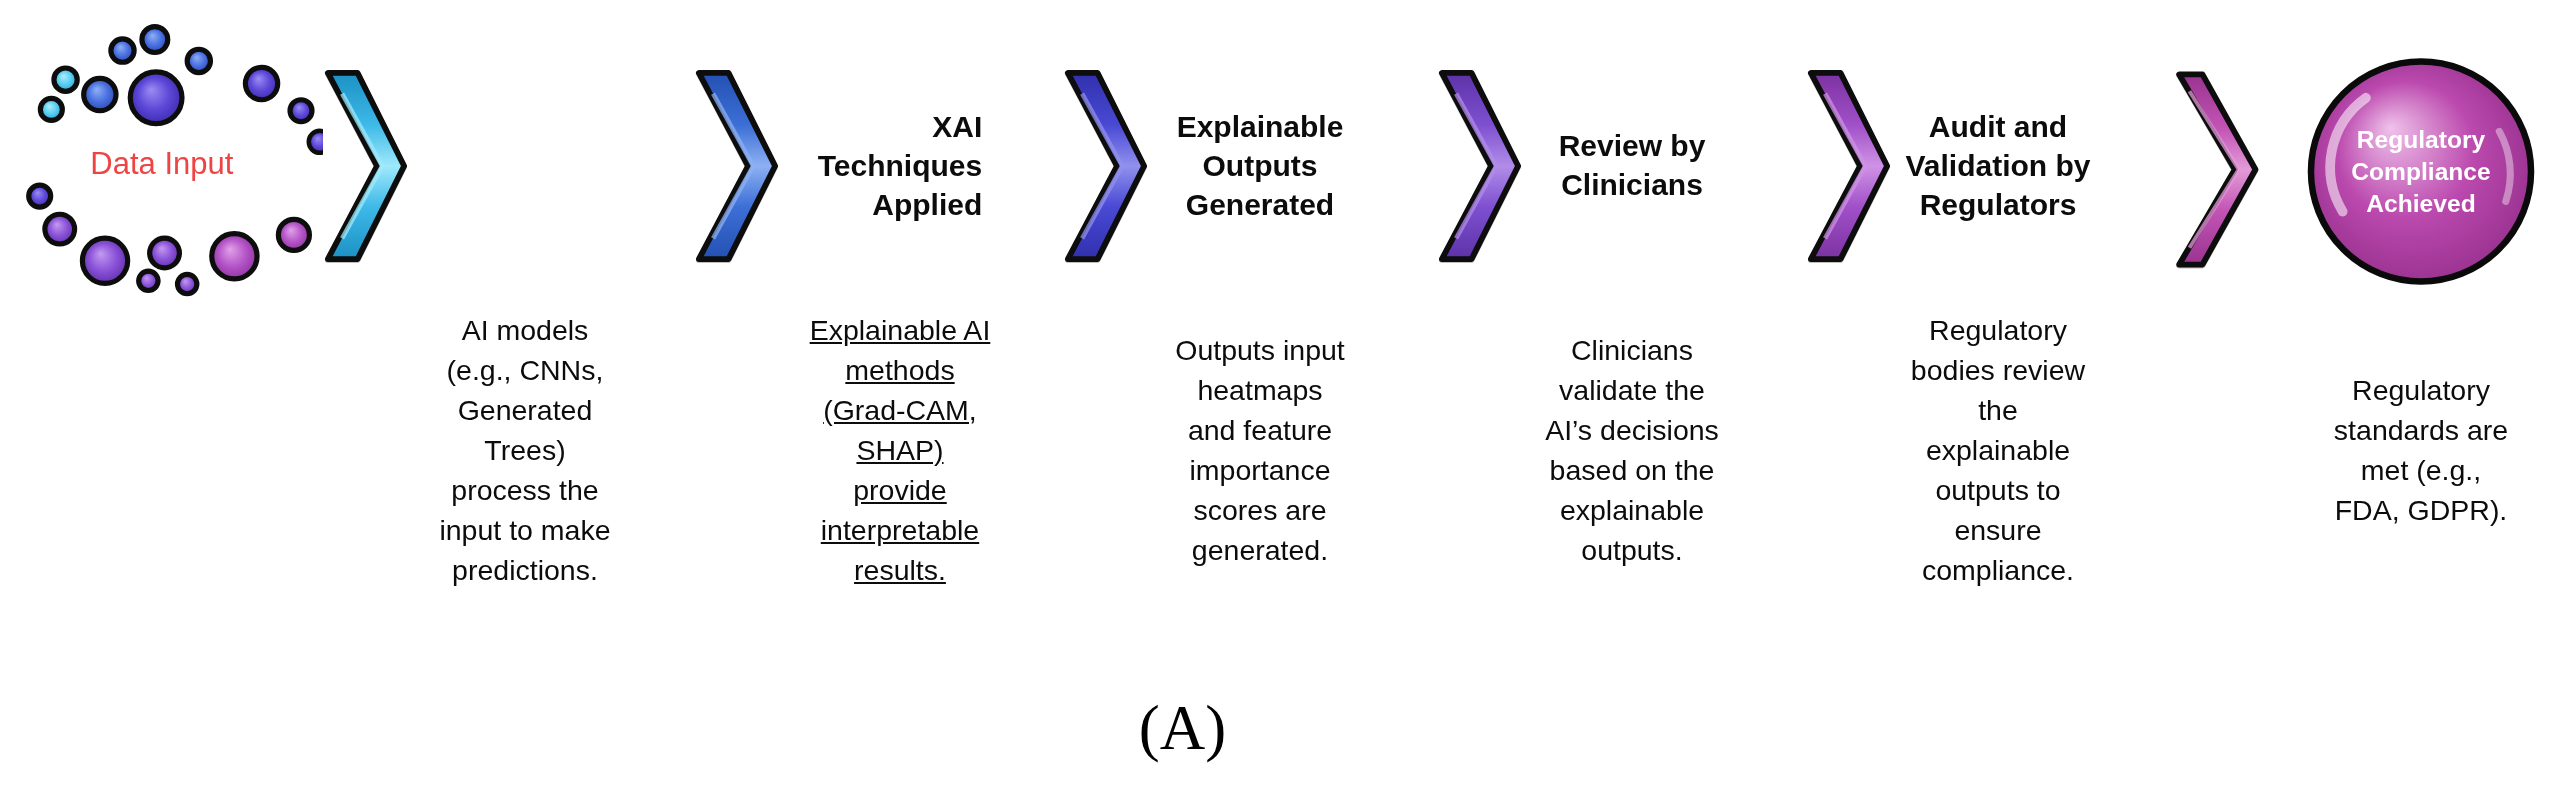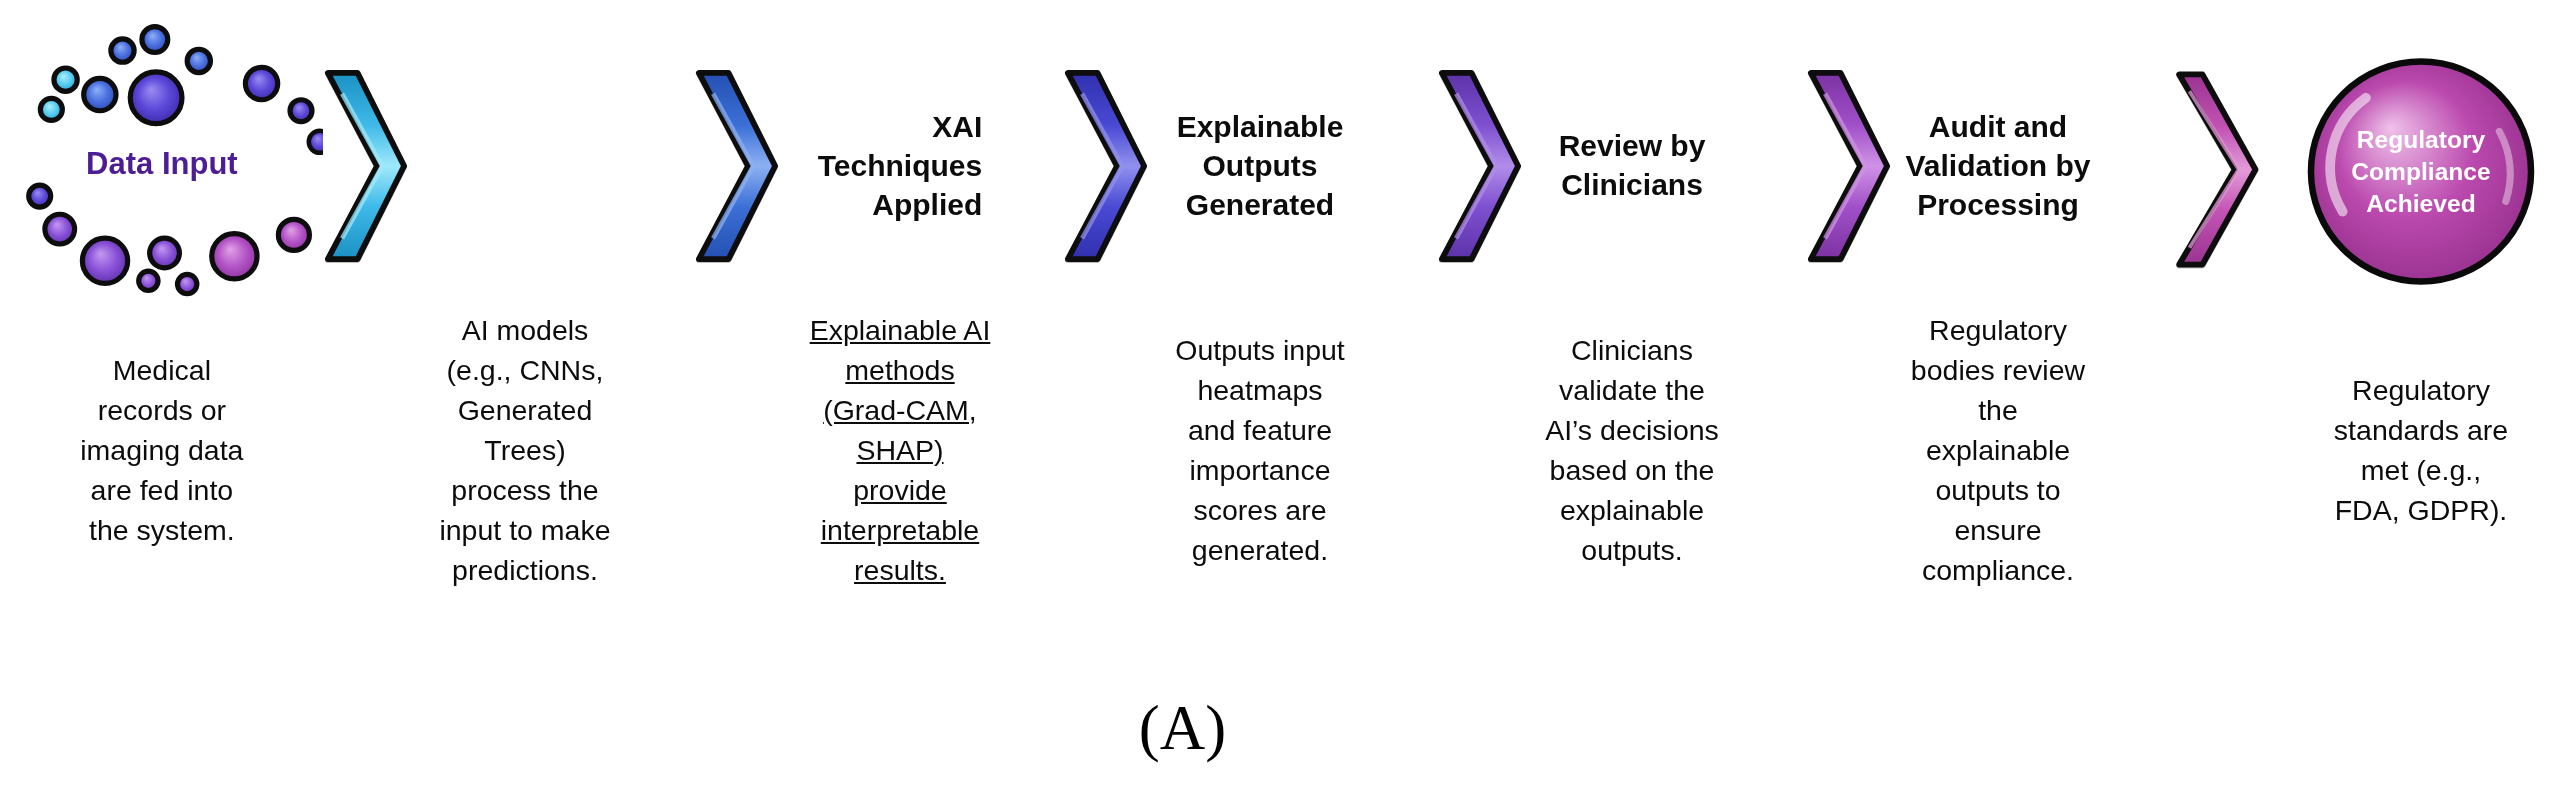--- a/index.html
+++ b/index.html
@@ -3,22 +3,22 @@
 <meta charset="utf-8">
 <style>
   html,body { margin:0; padding:0; background:#ffffff; }
   .canvas {
     position:relative; width:2576px; height:794px; background:#ffffff;
     font-family:"Liberation Sans", sans-serif; color:#0c0c0c; overflow:hidden;
   }
   .abs { position:absolute; }
   .cluster-label {
     position:absolute; left:19.4px; top:146px; width:285px;
-    text-align:center; font-size:31px; font-weight:700; line-height:36px;
-    white-space:pre-line; color:#4c1d95;
+    text-align:center; font-size:31px; font-weight:400; line-height:36px;
+    white-space:pre-line; color:#ef4444;
   }
   .step-title {
     position:absolute; top:68px; height:194px;
     display:flex; align-items:center; justify-content:center;
     text-align:center; font-size:30px; font-weight:700; line-height:39px;
     white-space:pre-line; color:#0c0c0c;
   }
   .step-desc {
     position:absolute; top:304px; height:291px;
     display:flex; align-items:center; justify-content:center;
@@ -86,25 +86,20 @@
       <circle cx="63" cy="343" r="23" fill="url(#bg-purple)"></circle>
       <circle cx="133" cy="392" r="35" fill="url(#bg-purple)"></circle>
       <circle cx="225" cy="380" r="23" fill="url(#bg-purple)"></circle>
       <circle cx="200" cy="423" r="15" fill="url(#bg-purple)"></circle>
       <circle cx="260" cy="428" r="15" fill="url(#bg-purple)"></circle>
       <circle cx="333" cy="385" r="35" fill="url(#bg-magenta)"></circle>
       <circle cx="425" cy="352" r="24" fill="url(#bg-magenta)"></circle>
     </g>
   </svg>
   <div class="cluster-label">Data Input</div>
-  <div class="step-desc" style="left:19.4px; width:285px;">Medical
-records or
-imaging data
-are fed into
-the system.</div>
 
   <svg class="chev" style="left:324px;" width="84" height="194" viewBox="0 0 130 300">
     <defs>
         <linearGradient id="cg0" x1="0" y1="0" x2="0" y2="1">
       <stop offset="0%" stop-color="#1b90c4"></stop>
       <stop offset="28%" stop-color="#3eb9e8"></stop>
       <stop offset="50%" stop-color="#9fe9fb"></stop>
       <stop offset="72%" stop-color="#3eb9e8"></stop>
       <stop offset="100%" stop-color="#1b90c4"></stop>
     </linearGradient>
@@ -197,21 +192,21 @@
       <stop offset="50%" stop-color="#cf92e6"></stop>
       <stop offset="72%" stop-color="#a050c8"></stop>
       <stop offset="100%" stop-color="#7c32a2"></stop>
     </linearGradient>
       </defs>
     <polygon points="6,6 52,6 124,150 52,294 6,294 82,150" fill="url(#cg4)" stroke="#0d0d0d" stroke-width="9" stroke-linejoin="round"></polygon>
     <polyline points="28,38 90,150 28,262" fill="none" opacity="0.75" stroke-width="7" stroke="#cf92e6"></polyline>
   </svg>
   <div class="step-title" style="left:1862px; width:272px;">Audit and
 Validation by
-Processing</div>
+Regulators</div>
   <div class="step-desc" style="left:1862px; width:272px;">Regulatory
 bodies review
 the
 explainable
 outputs to
 ensure
 compliance.</div>
 
   <svg class="chev" style="left:2174px;" width="86" height="201" viewBox="0 0 133 310">
     <defs>

